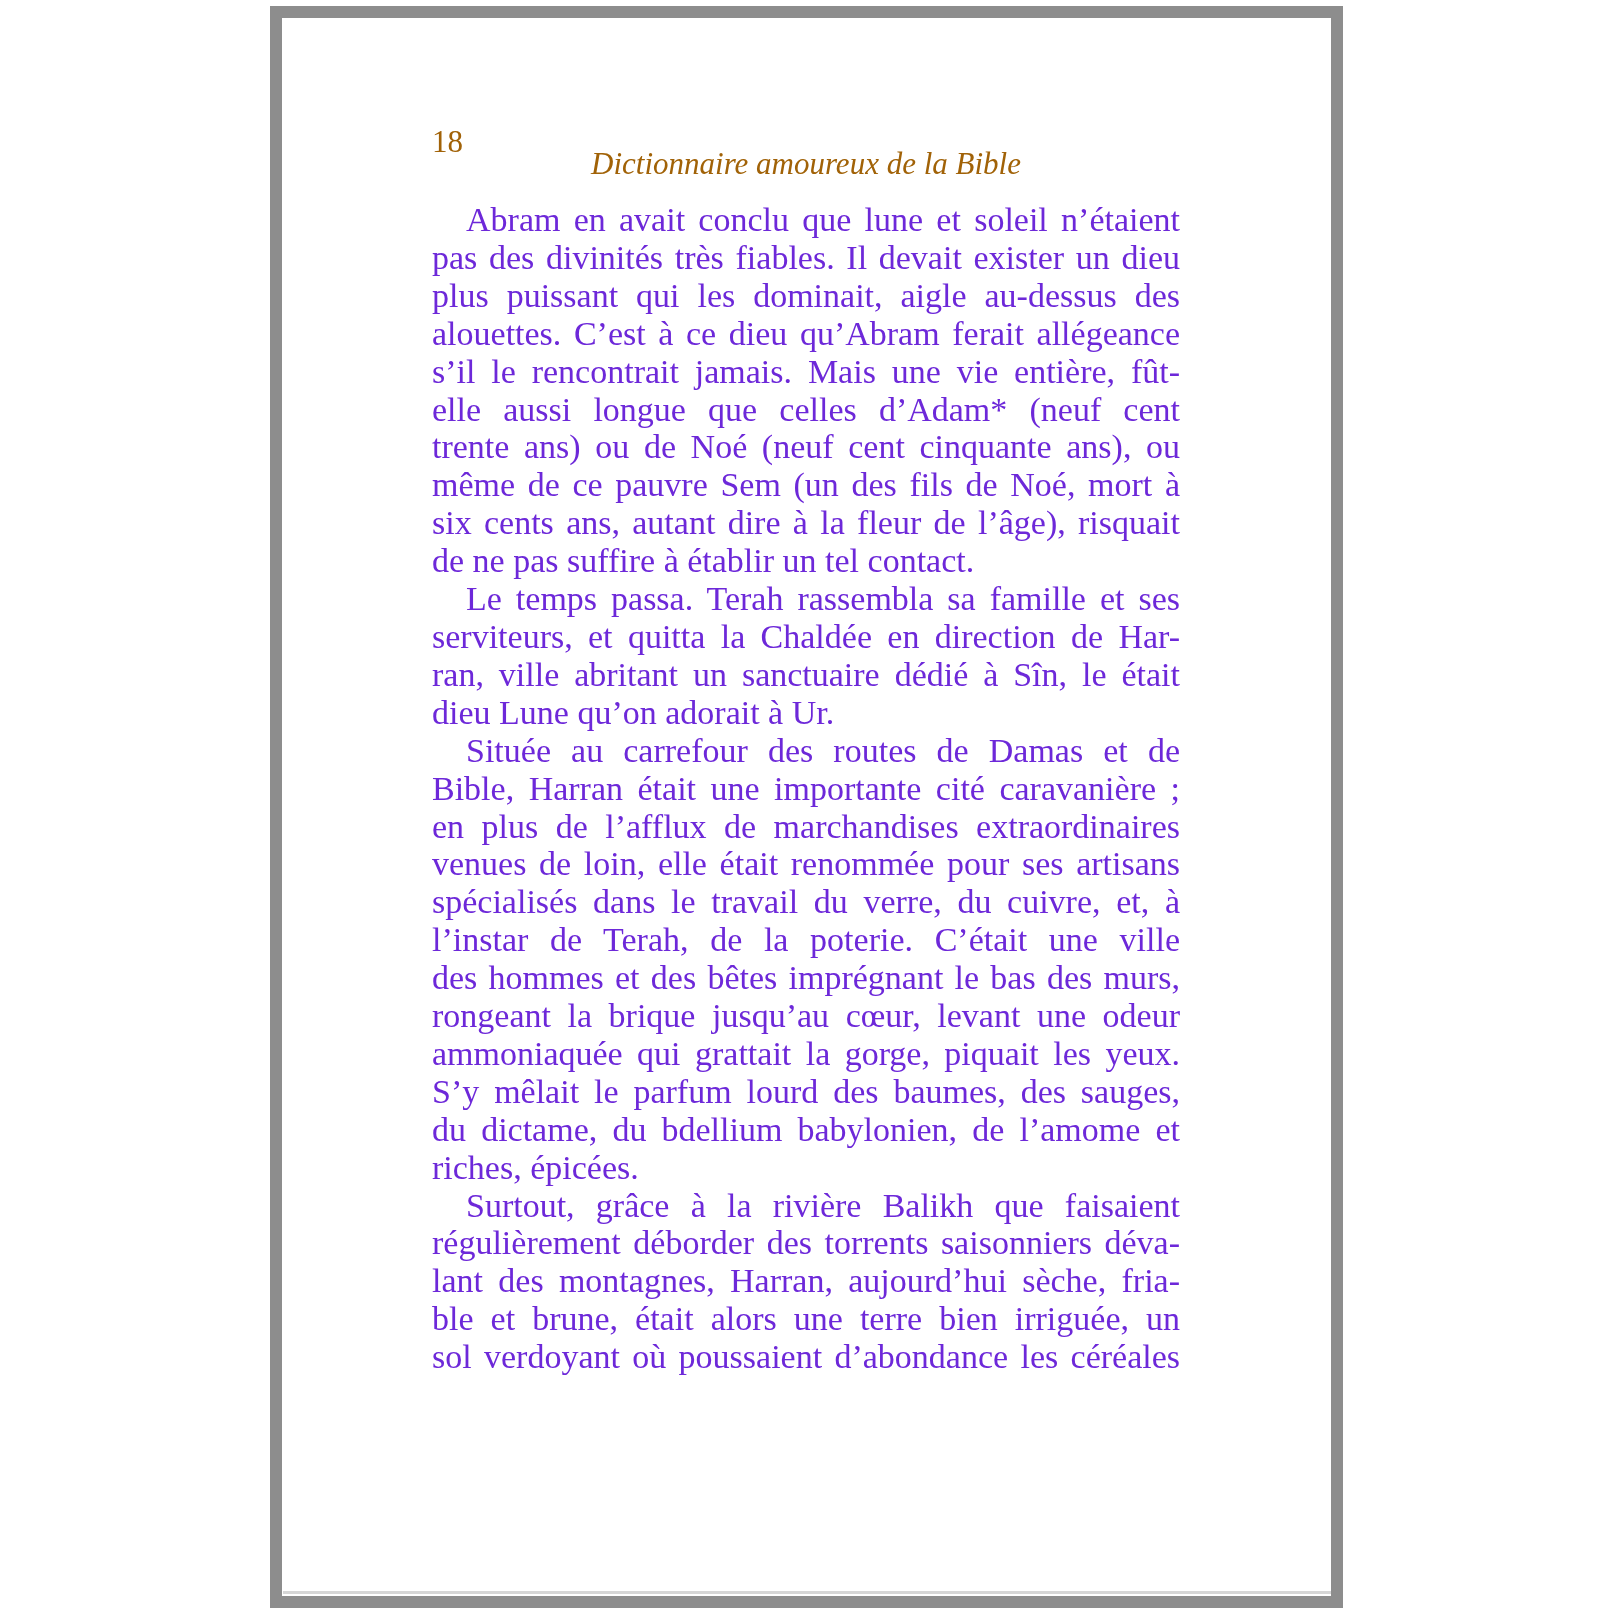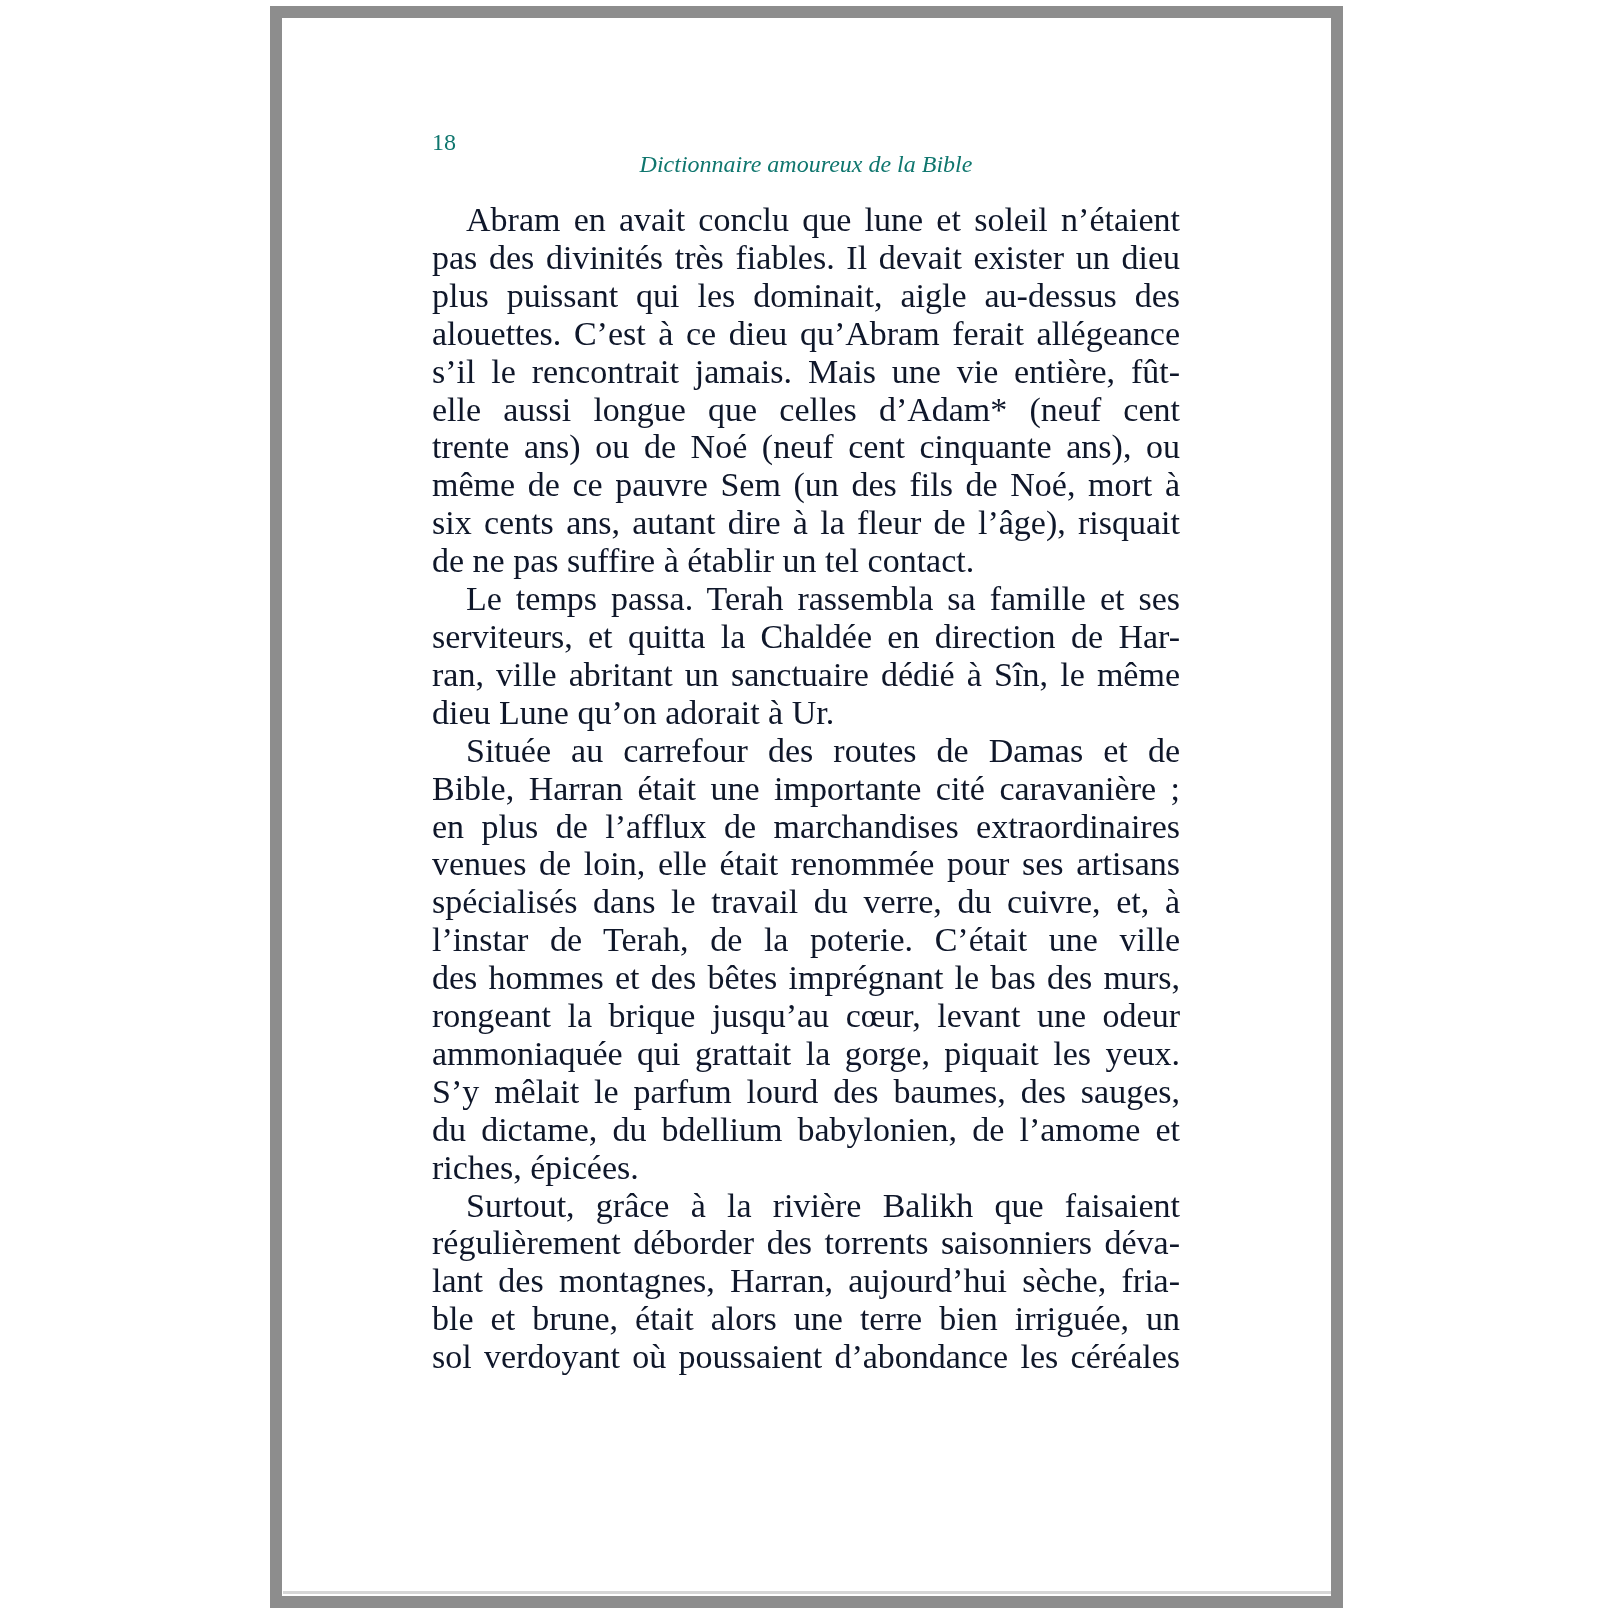--- a/index.html
+++ b/index.html
@@ -15,41 +15,41 @@
     left:270px;top:6px;
     width:1073px;height:1602px;
     box-sizing:border-box;
     border:12px solid #8d8d8d;
     background:#ffffff;
   }
   .page-header{
     position:absolute;
     left:432px;top:124px;
     width:748px;height:40px;
-    font-size:24px;
+    font-size:31px;
     line-height:36px;
-    color:#0f766e;
+    color:#a16207;
   }
   .page-number{
     position:absolute;left:0;top:0;
     font-style:normal;
   }
   .running-title{
     width:100%;
     text-align:center;
     font-style:italic;
     margin-top:22px;
   }
   .text-block{
     position:absolute;
     left:432px;top:201px;
     width:748px;
     font-size:34px;
     line-height:37.9px;
-    color:#0f172a;
+    color:#6d28d9;
   }
   .para{margin:0;padding:0;}
   .line{
     text-align:justify;
     text-align-last:justify;
     white-space:nowrap;
   }
   .line.justified{white-space:normal;}
   .line.left-aligned{
     text-align:right;
@@ -85,21 +85,21 @@
       <div class="line justified">s’il le rencontrait jamais. Mais une vie entière, fût-</div>
       <div class="line justified">elle aussi longue que celles d’Adam* (neuf cent</div>
       <div class="line justified">trente ans) ou de Noé (neuf cent cinquante ans), ou</div>
       <div class="line justified">même de ce pauvre Sem (un des fils de Noé, mort à</div>
       <div class="line justified">six cents ans, autant dire à la fleur de l’âge), risquait</div>
       <div class="line left-aligned">de ne pas suffire à établir un tel contact.</div>
     </div>
     <div class="para">
       <div class="line justified indent">Le temps passa. Terah rassembla sa famille et ses</div>
       <div class="line justified">serviteurs, et quitta la Chaldée en direction de Har-</div>
-      <div class="line justified">ran, ville abritant un sanctuaire dédié à Sîn, le même</div>
+      <div class="line justified">ran, ville abritant un sanctuaire dédié à Sîn, le était</div>
       <div class="line left-aligned">dieu Lune qu’on adorait à Ur.</div>
     </div>
     <div class="para">
       <div class="line justified indent">Située au carrefour des routes de Damas et de</div>
       <div class="line justified">Bible, Harran était une importante cité caravanière ;</div>
       <div class="line justified">en plus de l’afflux de marchandises extraordinaires</div>
       <div class="line justified">venues de loin, elle était renommée pour ses artisans</div>
       <div class="line justified">spécialisés dans le travail du verre, du cuivre, et, à</div>
       <div class="line justified">l’instar de Terah, de la poterie. C’était une ville</div>
       <div class="line justified">des hommes et des bêtes imprégnant le bas des murs,</div>

